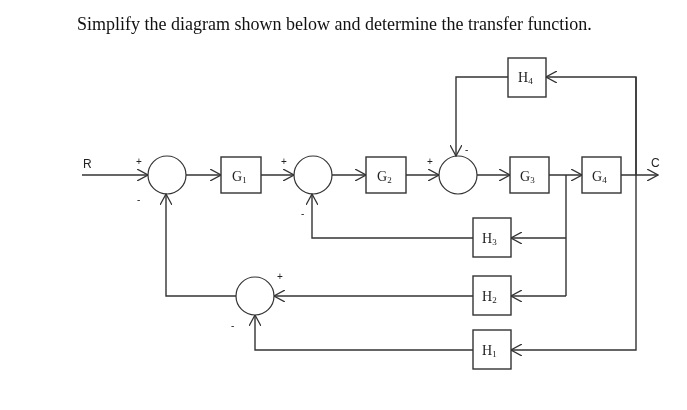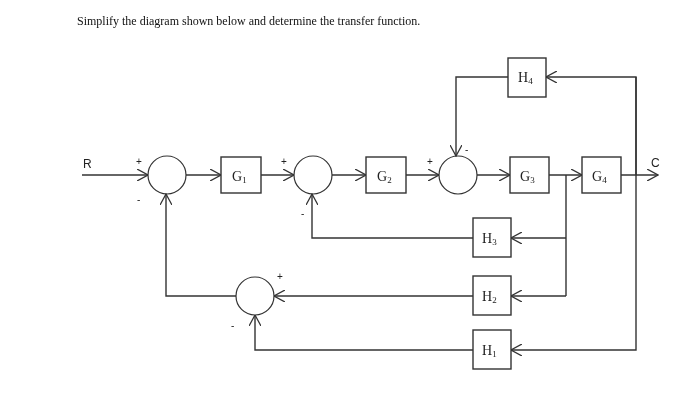--- a/index.html
+++ b/index.html
@@ -1,19 +1,19 @@
 <!DOCTYPE html>
 <html><head>
   <meta charset="utf-8">
   <style>
     html, body { margin: 0; padding: 0; background: #ffffff; }
     body { width: 687px; height: 410px; position: relative; overflow: hidden; }
     .question {
       position: absolute; left: 77px; top: 14px;
-      font-family: "Liberation Serif", serif; font-size: 12px; color: #111;
+      font-family: "Liberation Serif", serif; font-size: 18px; color: #111;
       white-space: nowrap;
       text-align: right;
     }
     svg { position: absolute; left: 0; top: 0; }
     .ln { stroke: #333; stroke-width: 1.4; fill: none; }
     .blk { stroke: #333; stroke-width: 1.4; fill: #fff; }
     .sum { stroke: #333; stroke-width: 1.2; fill: #fff; }
     .blabel { font-family: "Liberation Serif", serif; font-size: 14px; fill: #222; }
     .sub { font-size: 9px; }
     .sig { font-family: "Liberation Sans", sans-serif; font-size: 12px; fill: #222; }

